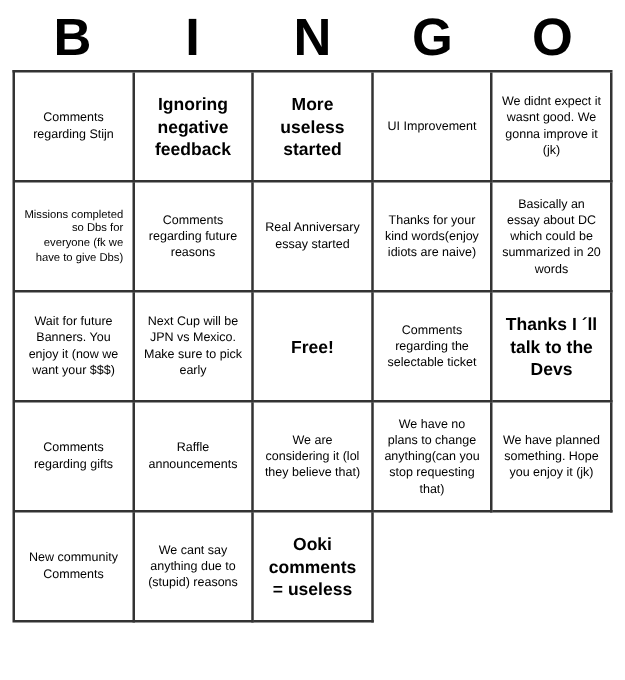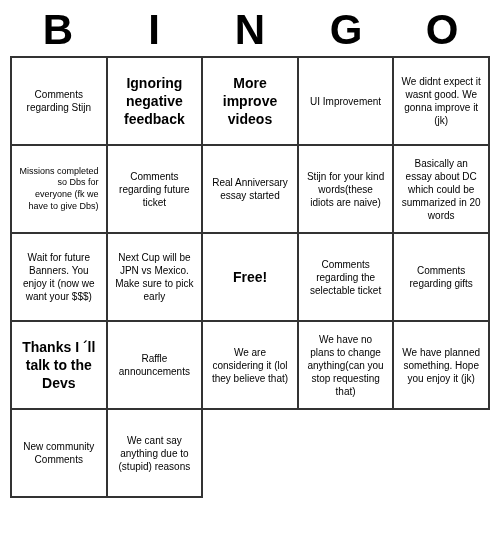--- a/index.html
+++ b/index.html
@@ -61,33 +61,34 @@
 <span>B</span>
     <span>I</span>
     <span>N</span>
     <span>G</span>
     <span>O</span>
   </div>
 
 <div id="bingo-grid">
 <div class="cell">Comments regarding Stijn</div>
     <div class="cell large-text">Ignoring negative feedback</div>
-    <div class="cell large-text">More improve videos</div>
+    <div class="cell large-text">More useless started</div>
     <div class="cell">UI Improvement</div>
     <div class="cell">We didnt expect it wasnt good. We gonna improve it (jk)</div>
     <div class="cell" style="font-size: 9px; text-align: right;">Missions completed so Dbs for everyone (fk we have to give Dbs)</div>
-    <div class="cell">Comments regarding future ticket</div>
+    <div class="cell">Comments regarding future reasons</div>
     <div class="cell">Real Anniversary essay started</div>
-    <div class="cell">Stijn for your kind words(these idiots are naive)</div>
+    <div class="cell">Thanks for your kind words(enjoy idiots are naive)</div>
     <div class="cell">Basically an essay about DC which could be summarized in 20 words</div>
     <div class="cell">Wait for future Banners. You enjoy it (now we want your $$$)</div>
     <div class="cell">Next Cup will be JPN vs Mexico. Make sure to pick early</div>
     <div class="cell free">Free!</div>
     <div class="cell">Comments regarding the selectable ticket</div>
+    <div class="cell large-text">Thanks I ´ll talk to the Devs</div>
     <div class="cell">Comments regarding gifts</div>
-    <div class="cell large-text">Thanks I ´ll talk to the Devs</div>
     <div class="cell">Raffle announcements</div>
     <div class="cell">We are considering it (lol they believe that)</div>
     <div class="cell">We have no plans to change anything(can you stop requesting that)</div>
     <div class="cell">We have planned something. Hope you enjoy it (jk)</div>
     <div class="cell">New community Comments</div>
     <div class="cell">We cant say anything due to (stupid) reasons</div>
+    <div class="cell large-text">Ooki comments = useless</div>
   </div>
 
 </body></html>

